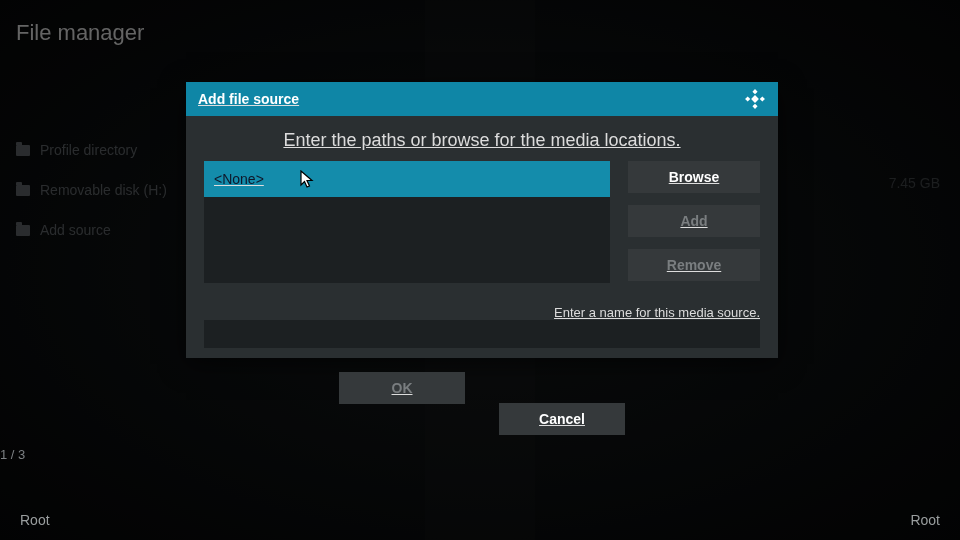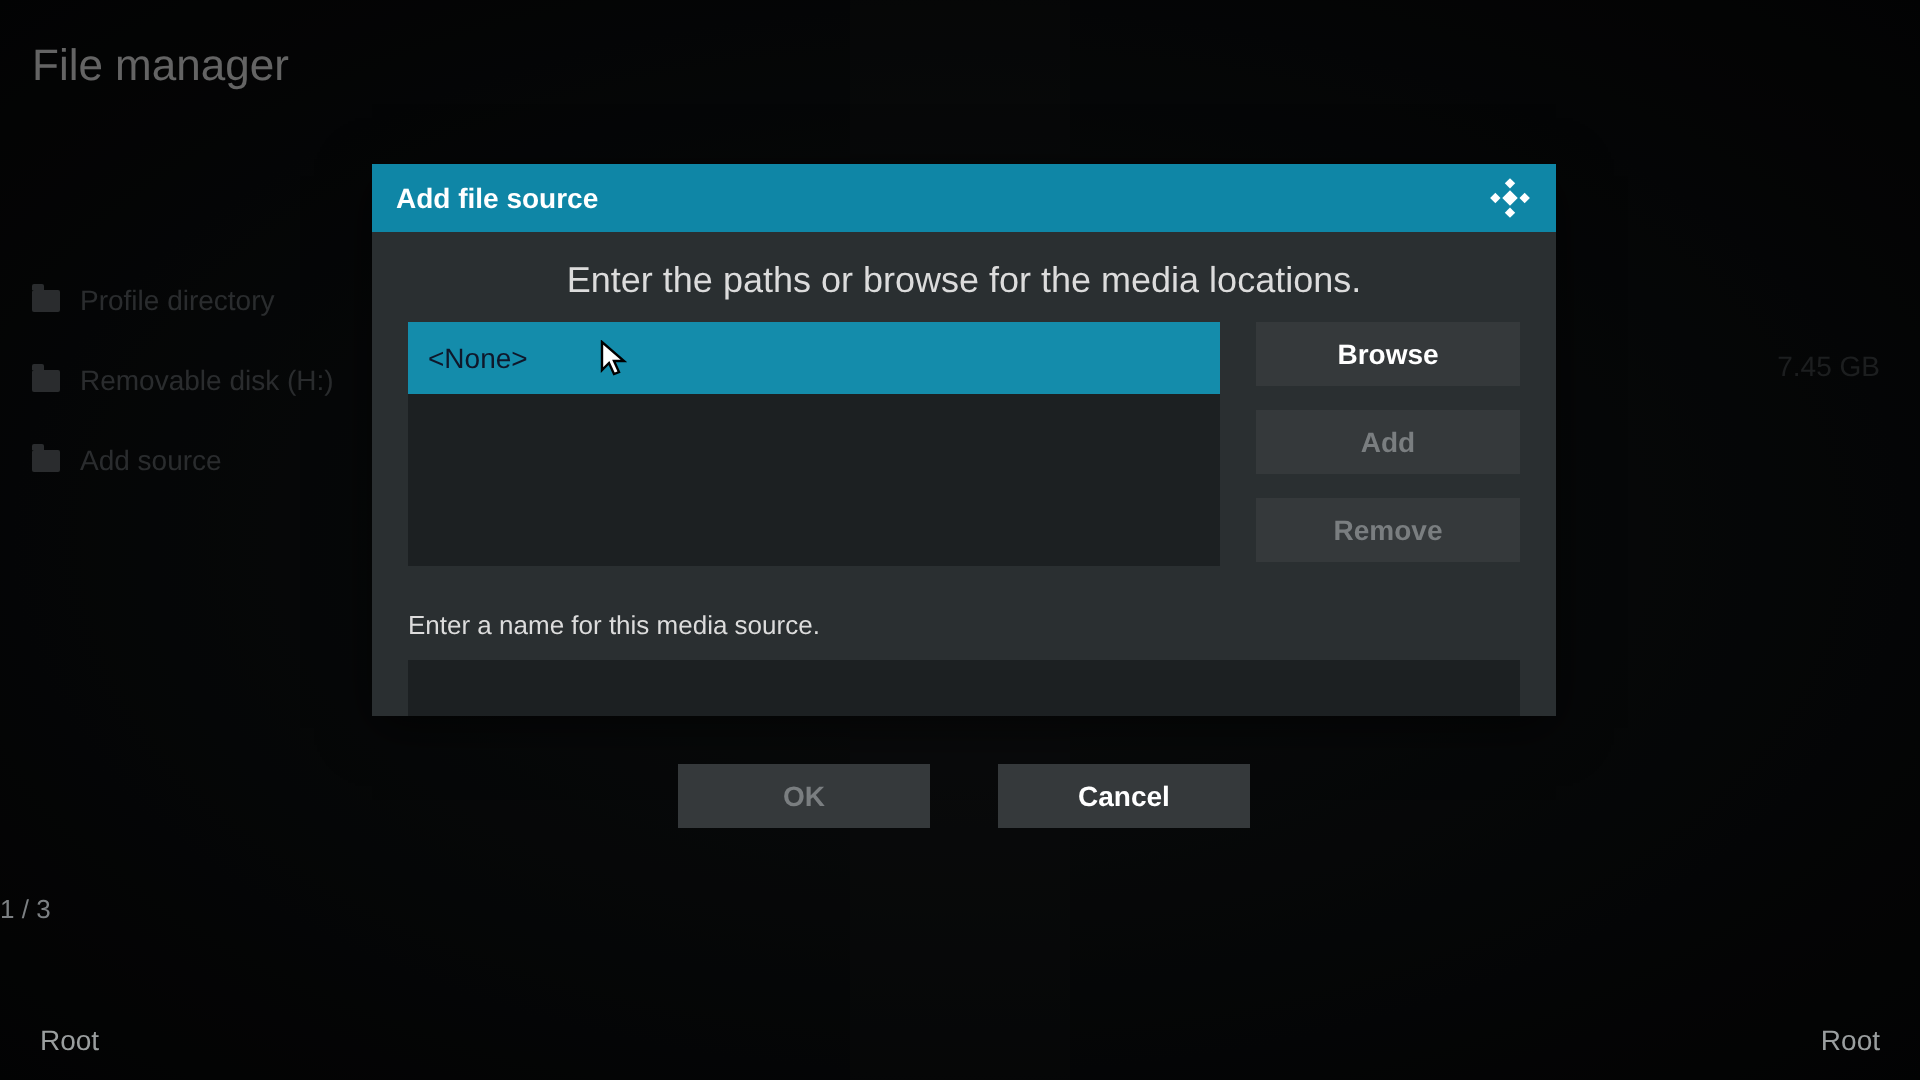--- a/index.html
+++ b/index.html
@@ -18,45 +18,45 @@
   .side-row .ficon { width:14px; height:11px; background:#5d6266; border-radius:1px; position:relative; }
   .side-row .ficon::before{ content:""; position:absolute; top:-3px; left:0; width:6px; height:3px; background:#5d6266; border-radius:1px 1px 0 0;}
   .side-right-size { position:absolute; top:175px; right:20px; color:#3f4346; font-size:14px; }
 
   
   .bottom { position:absolute; bottom:12px; left:0; right:0; display:flex; justify-content:space-between; align-items:center; padding:0 20px; color:#9a9e9f; font-size:14px; }
   .bottom .center { position:absolute; left:0; right:0; display:flex; justify-content:center; gap:116px; color:#7c8083; font-size:13px;flex-direction:column;}
   .bottom .left, .bottom .right { z-index:1; }
 
   
-  .dialog { position:absolute; top:82px; left:186px; width:592px; height:276px; background:#2a2f31; box-shadow:0 6px 24px rgba(0,0,0,0.6); }
+  .dialog { position:absolute; top:82px; left:186px; width:592px; height:276px; background:#2a2f31; box-shadow:0 6px 24px rgba(0,0,0,0.6);text-decoration:underline; }
   .dlg-header { height:34px; background:#0f86a6; display:flex; align-items:center; justify-content:space-between; padding:0 12px; }
   .dlg-header .ht { color:#fff; font-weight:bold; font-size:14px; }
   .dlg-header .logo svg { display:block; }
 
   .dlg-body { padding:14px 18px 18px 18px; }
   .instr { text-align:center; color:#dcdcdc; font-size:18px; margin-bottom:10px; }
 
   .paths-row { display:flex; gap:18px; }
   .paths-list { flex:0 0 406px; height:122px; background:#1c2022; }
   .path-entry { height:36px; background:#148cab; color:#0f172a; font-size:14px; display:flex; align-items:center; padding-left:10px; position:relative; }
   .cursor { position:absolute; left:96px; top:9px; }
   .cursor svg { display:block; }
 
   .side-btns { flex:1; display:flex; flex-direction:column; gap:12px; }
   .btn { height:32px; background:#35393b; display:flex; align-items:center; justify-content:center; font-size:14px; color:#fff; font-weight:bold;text-align:center; }
   .btn.disabled { color:#7a7e80; font-weight:bold; }
 
-  .instr2 { text-align:left; color:#dcdcdc; font-size:13px; margin-top:22px; margin-bottom:10px; }
+  .instr2 { text-align:right; color:#dcdcdc; font-size:13px; margin-top:22px; }
   .name-input { height:28px; background:#1c2022; width:100%; }
 
   .dlg-foot { display:flex; justify-content:center; gap:34px; margin-top:24px; }
   .fbtn { width:126px; height:32px; background:#35393b; display:flex; align-items:center; justify-content:center; font-size:14px; font-weight:bold; }
   .fbtn.ok { color:#7a7e80; }
-  .fbtn.cancel { color:#fff; }
+  .fbtn.cancel { color:#fff;margin-top:31px; }
 </style>
 </head>
 <body>
 
 <div class="screen">
   <div class="title">File manager</div>
 
   <div class="side">
     <div class="side-row">
       <span class="ficon"></span>

